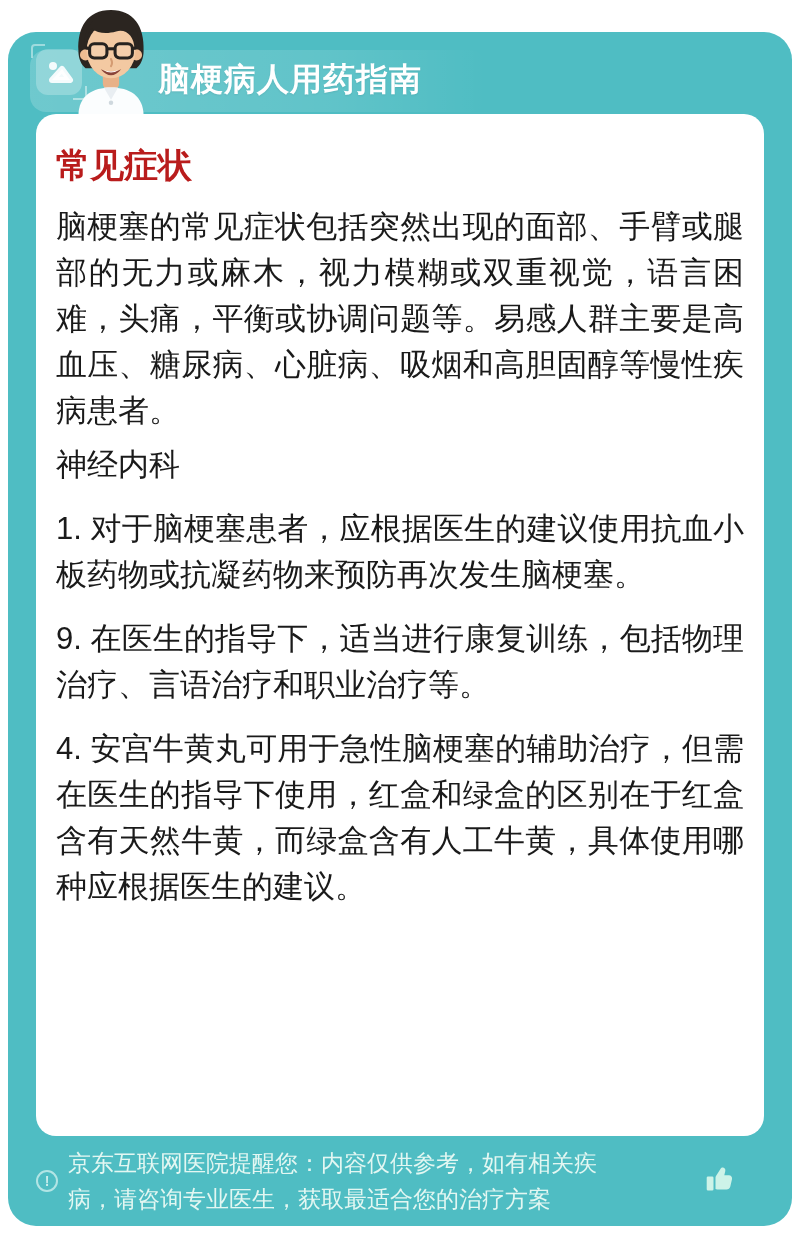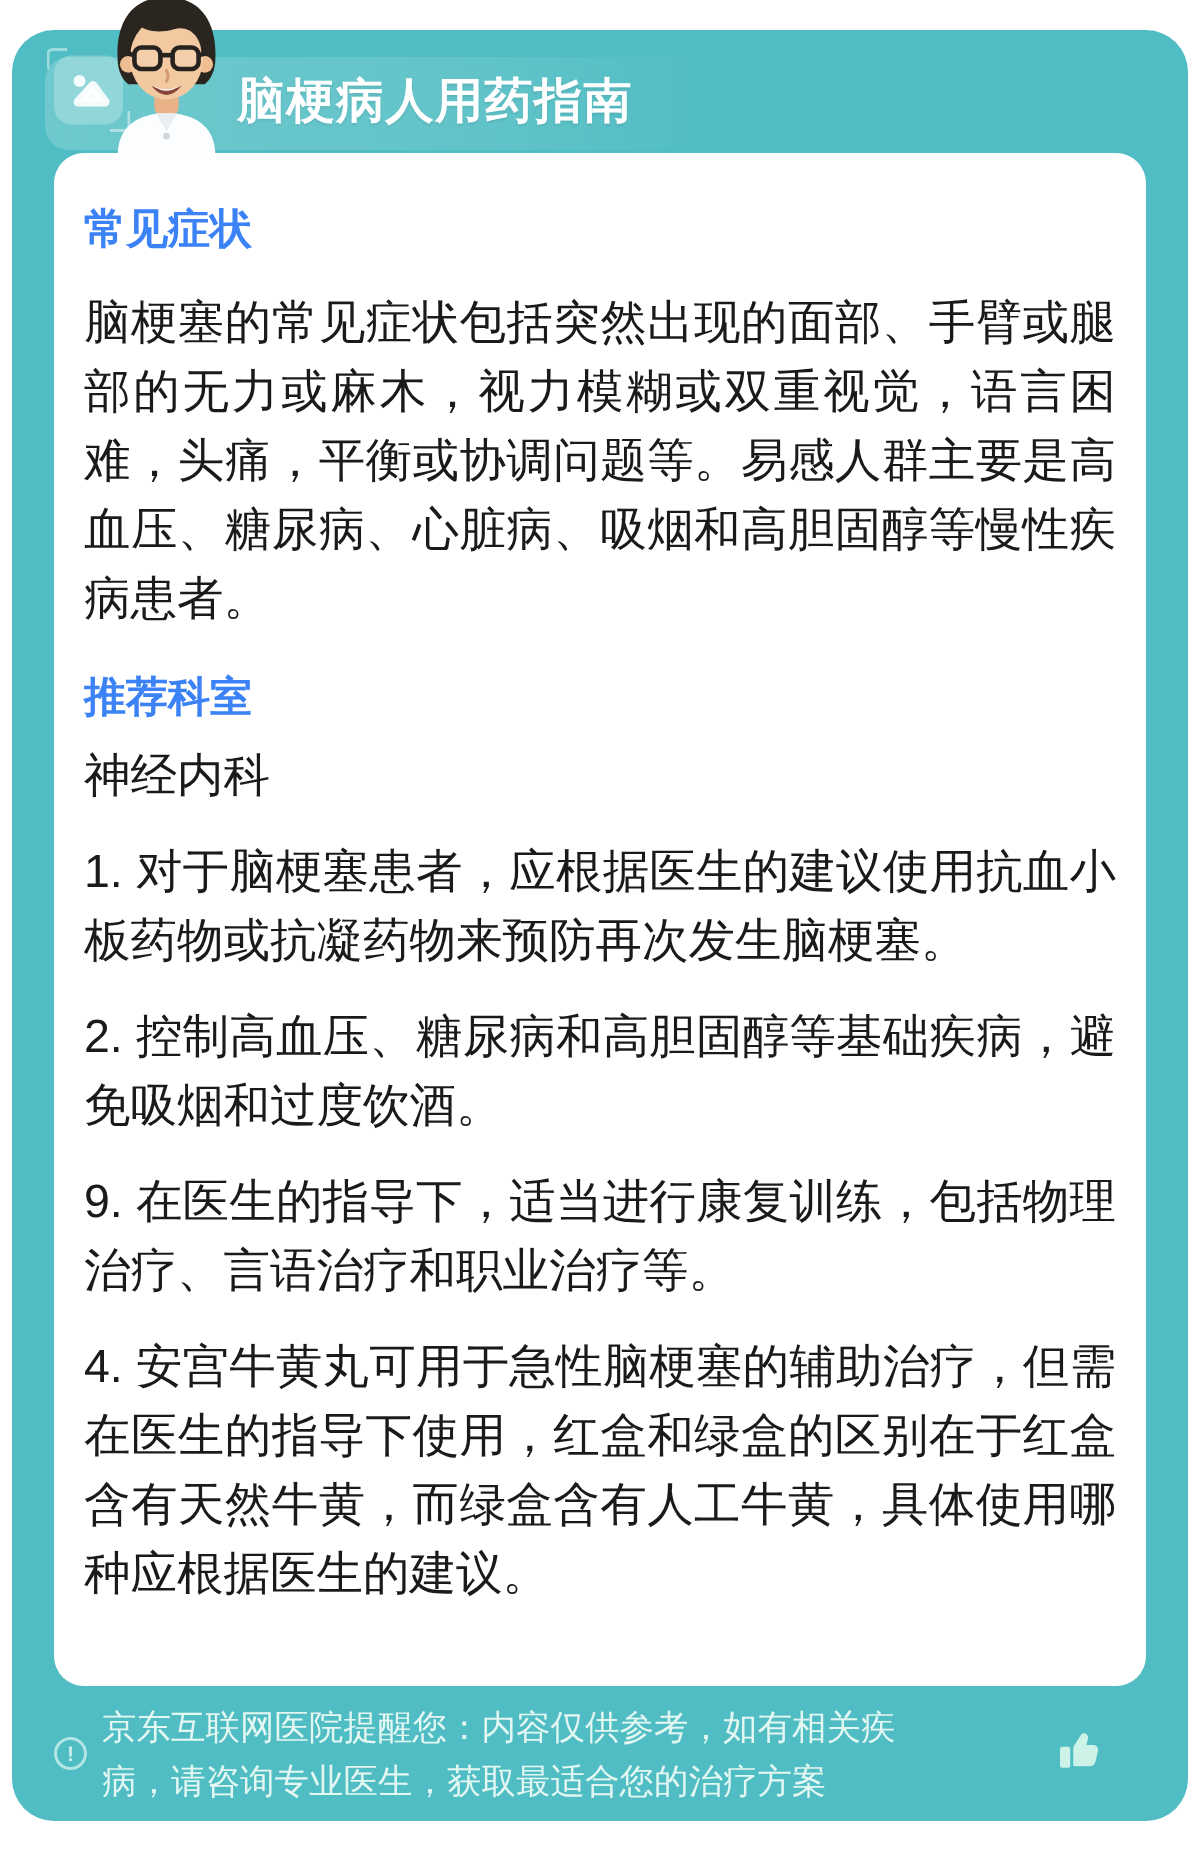--- a/index.html
+++ b/index.html
@@ -1,20 +1,20 @@
 <!DOCTYPE html>
 <html><head>
 <meta charset="utf-8">
 <style>
   * { margin:0; padding:0; box-sizing:border-box; }
   html,body { width:800px; height:1234px; background:#ffffff; overflow:hidden;
     font-family:"Liberation Sans","DejaVu Sans",sans-serif; }
 
   .main-panel{
-    position:absolute; left:8px; top:20px; width:784px; height:1194px;
+    position:absolute; left:8px; top:32px; width:784px; height:1194px;
     background:#4FBDC3; border-radius:28px;
   }
 
   
   .header{ position:relative; height:82px; }
   .header-highlight{
     position:absolute; left:22px; top:18px; width:456px; height:62px;
     border-radius:16px;
     background:linear-gradient(90deg, rgba(255,255,255,0.18) 0%,
                rgba(255,255,255,0.10) 65%, rgba(255,255,255,0) 100%);
@@ -38,21 +38,21 @@
     font-size:32px; font-weight:700; color:#ffffff; letter-spacing:1px;
     text-shadow:0 1px 2px rgba(0,0,0,0.08);
   }
 
   
   .content-card{
     position:relative; margin:0 28px; width:728px; min-height:1022px;
     background:#ffffff; border-radius:20px; padding:30px 20px 24px 20px;
   }
   .content-card h2{
-    font-size:28px; line-height:42px; font-weight:700; color:#3b82f6;
+    font-size:34px; line-height:42px; font-weight:700; color:#b91c1c;
     margin-top:22px;
   }
   .content-card h2:first-child{ margin-top:0; }
   .content-card p{
     font-size:31px; line-height:46px; color:#1a1a1a; margin-top:18px;
     text-align:justify;
   }
   .content-card p.plain{ margin-top:8px; }
 
   
@@ -114,25 +114,23 @@
       </svg>
     </div>
 
     <div class="page-title">脑梗病人用药指南</div>
   </div>
 
   <div class="content-card">
     <h2>常见症状</h2>
     <p>脑梗塞的常见症状包括突然出现的面部、手臂或腿部的无力或麻木，视力模糊或双重视觉，语言困难，头痛，平衡或协调问题等。易感人群主要是高血压、糖尿病、心脏病、吸烟和高胆固醇等慢性疾病患者。</p>
 
-    <h2>推荐科室</h2>
     <p class="plain">神经内科</p>
 
     <p>1. 对于脑梗塞患者，应根据医生的建议使用抗血小板药物或抗凝药物来预防再次发生脑梗塞。</p>
-    <p>2. 控制高血压、糖尿病和高胆固醇等基础疾病，避免吸烟和过度饮酒。</p>
     <p>9. 在医生的指导下，适当进行康复训练，包括物理治疗、言语治疗和职业治疗等。</p>
     <p>4. 安宫牛黄丸可用于急性脑梗塞的辅助治疗，但需在医生的指导下使用，红盒和绿盒的区别在于红盒含有天然牛黄，而绿盒含有人工牛黄，具体使用哪种应根据医生的建议。</p>
   </div>
 
   <div class="disclaimer-bar">
     <div class="info-icon">!</div>
     <div class="disclaimer-text">京东互联网医院提醒您：内容仅供参考，如有相关疾病，请咨询专业医生，获取最适合您的治疗方案</div>
     <div class="thumbs-up">
       <svg width="34" height="34" viewBox="0 0 34 34">
         <path d="M6 14.5 h4.2 a1.3 1.3 0 0 1 1.3 1.3 v11.4 a1.3 1.3 0 0 1 -1.3 1.3 H6 a1.3 1.3 0 0 1 -1.3 -1.3 V15.8 a1.3 1.3 0 0 1 1.3 -1.3 Z

